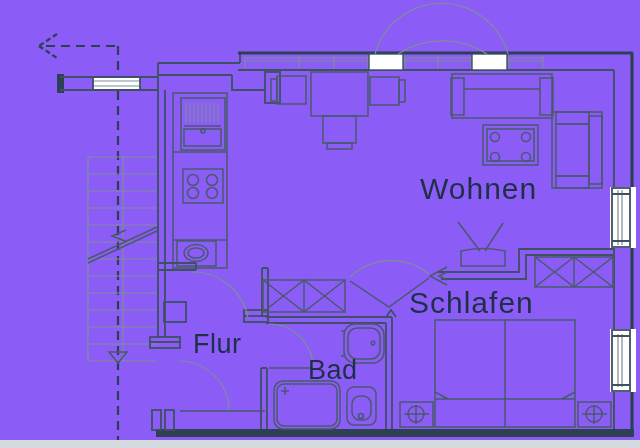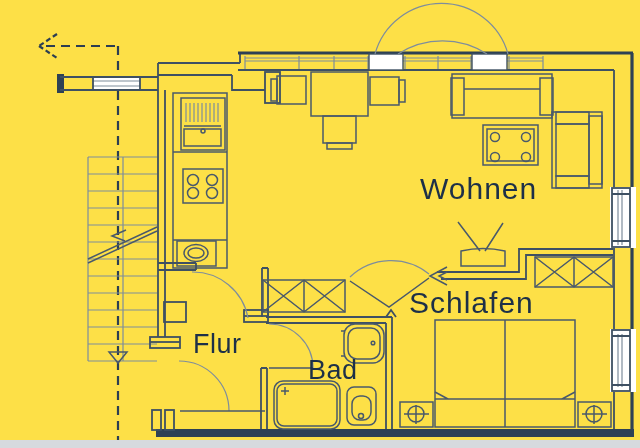--- a/index.html
+++ b/index.html
@@ -1,16 +1,16 @@
 <!DOCTYPE html>
 <html><head>
 <meta charset="utf-8">
 <style>
   html,body{margin:0;padding:0;background:#ffffff;}
-  .stage{position:relative;width:640px;height:448px;background:#fde047;overflow:hidden;
+  .stage{position:relative;width:640px;height:448px;background:#8b5cf6;overflow:hidden;
          font-family:"Liberation Sans", sans-serif;}
   svg{position:absolute;left:0;top:0;}
   
   .w  {stroke:#3e5063;stroke-width:1.8;fill:none;}            
   .wt {stroke:#2e4154;stroke-width:3.2;fill:none;}            
   .f  {stroke:#49596b;stroke-width:1.5;fill:none;}            
   .fl {stroke:#7e8d9c;stroke-width:1.2;fill:none;}            
   .dash{stroke:#2c3e52;stroke-width:2.2;fill:none;stroke-dasharray:9 6;}
   .dash2{stroke:#2c3e52;stroke-width:2.2;fill:none;stroke-dasharray:5 3;}
   .fillwall{fill:#2e4154;stroke:none;}

